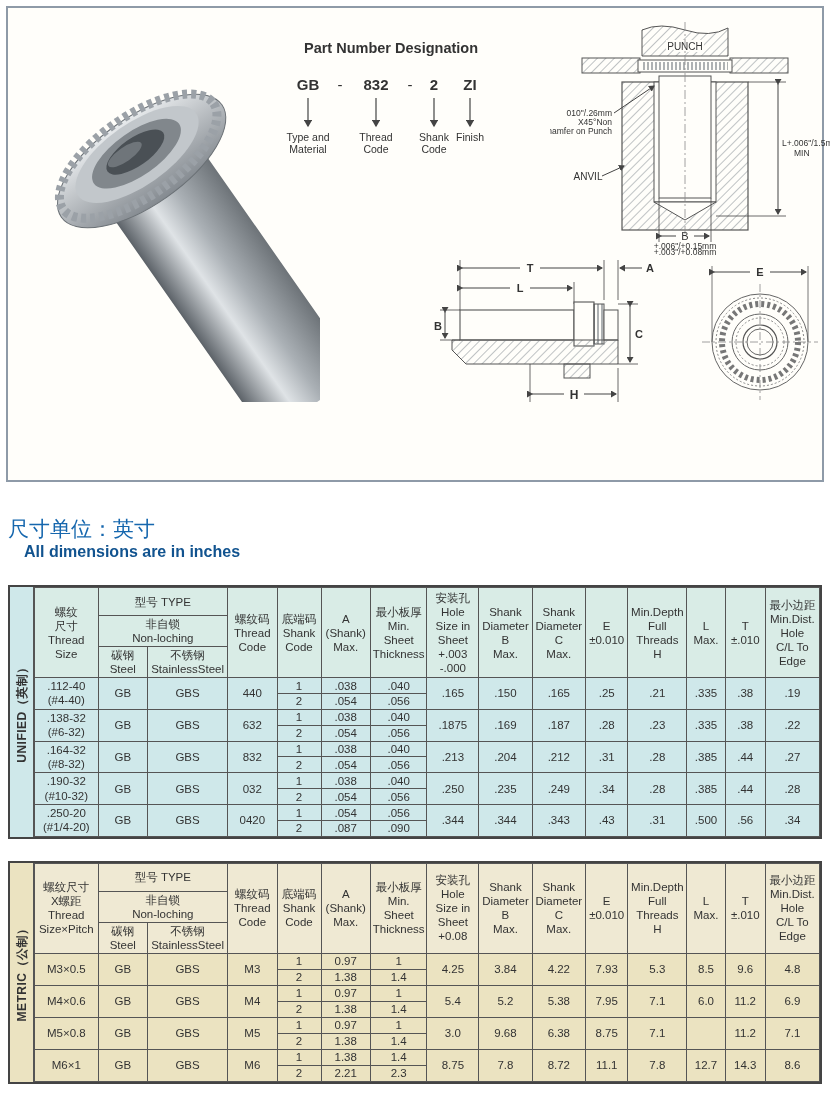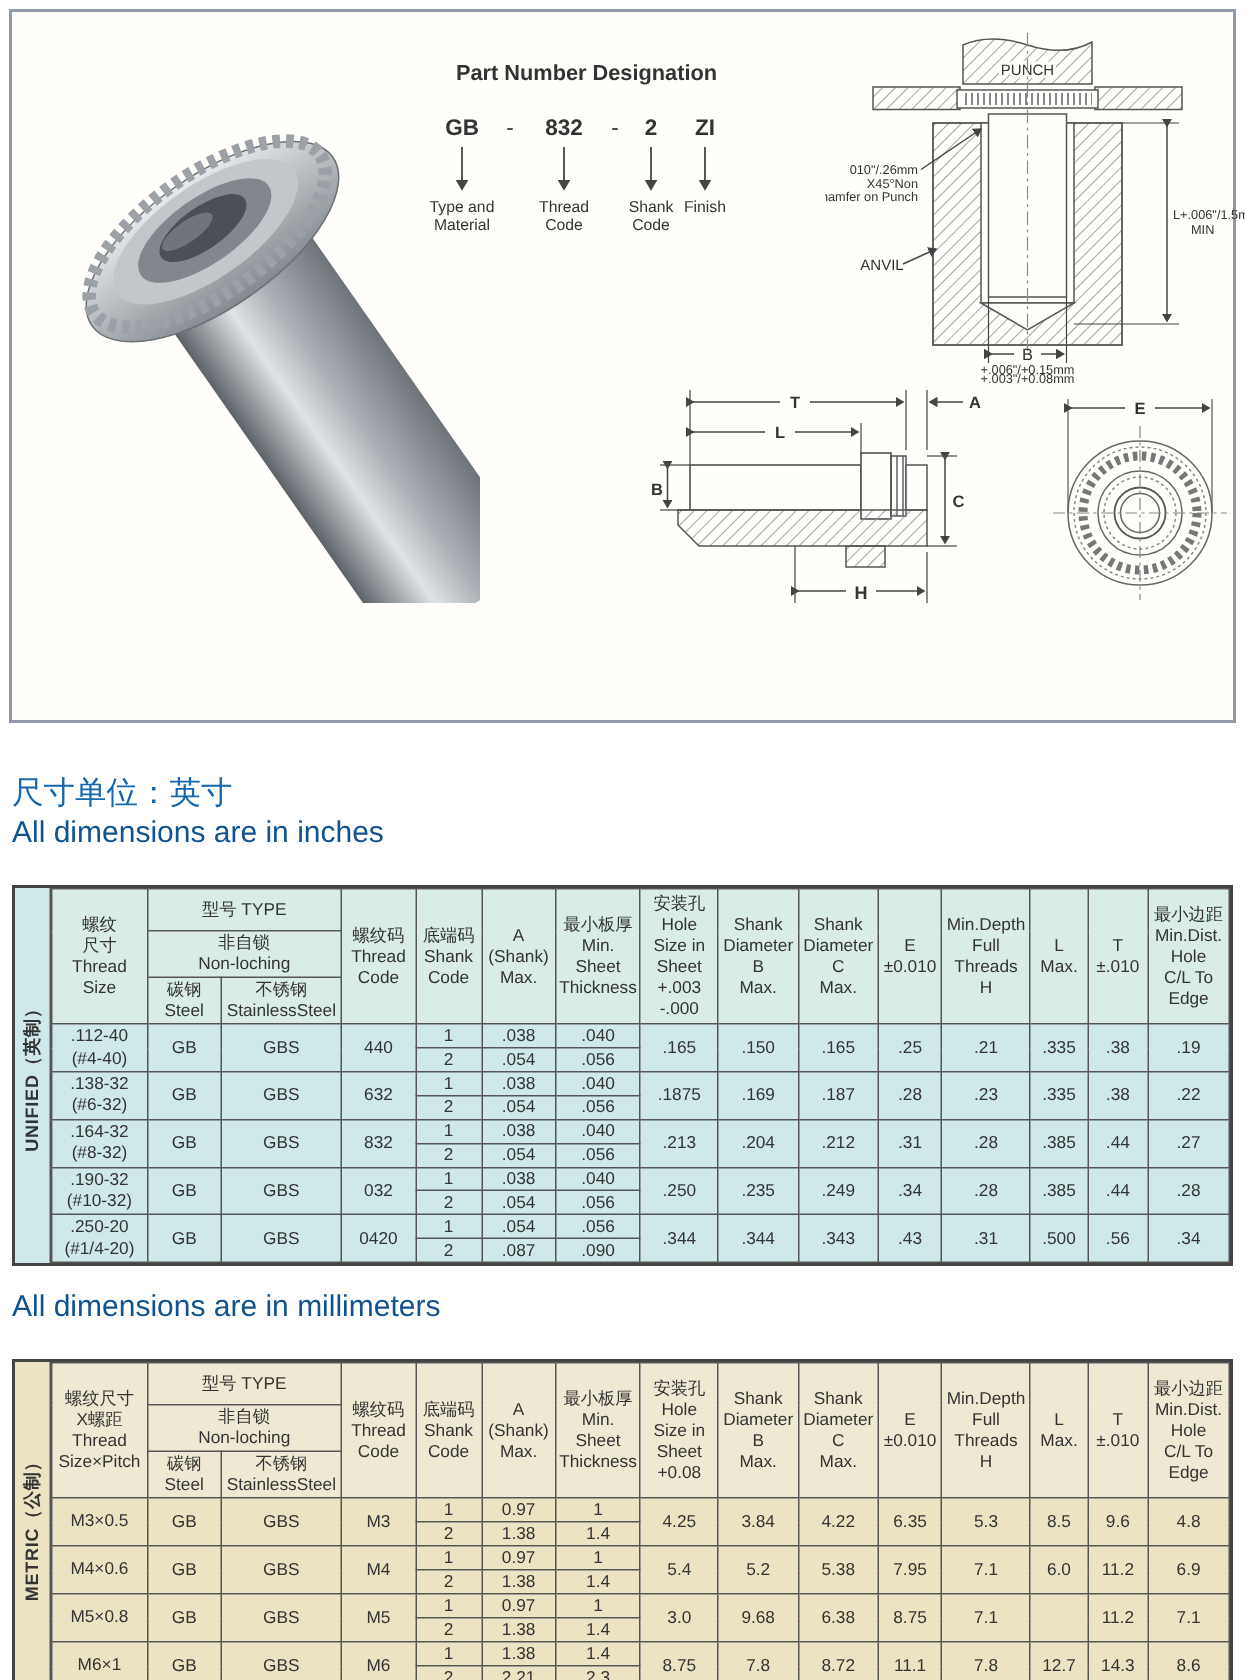--- a/index.html
+++ b/index.html
@@ -14,21 +14,21 @@
   .imgbox{position:relative;margin:6px 6px 0 6px;height:476px;border:2px solid var(--box_border);background:#fffefa;}
   .photo-svg{position:absolute;left:12px;top:14px;}
   .pn-svg{position:absolute;left:276px;top:26px;}
   .install-svg{position:absolute;left:542px;top:12px;}
   .section-svg{position:absolute;left:424px;top:244px;}
   .face-svg{position:absolute;left:686px;top:246px;}
   svg text{font-family:"Liberation Sans",sans-serif;fill:#333;}
   .headings{margin:34px 8px 0 8px;}
   .headings.second{margin-top:14px;}
   .h-cn{color:var(--accent_cn);font-size:21px;font-weight:normal;line-height:1.25;}
-  .h-en{color:var(--accent_en);font-size:20px;font-weight:normal;line-height:1.3;}
+  .h-en{color:var(--accent_en);font-size:16px;font-weight:bold;line-height:1.3;margin-left:16px;}
   .tbl-wrap{display:flex;margin:22px 8px 0 8px;border:2px solid #444;}
   .side-strip{width:24px;position:relative;border-right:1px solid var(--table_border);flex:0 0 24px;}
   .side-strip span{position:absolute;left:50%;top:50%;transform:translate(-50%,-50%) rotate(-90deg);white-space:nowrap;font-size:12px;font-weight:bold;color:#333;letter-spacing:.5px;}
   table{border-collapse:collapse;table-layout:fixed;flex:1;width:100%;}
   th,td{border:1px solid var(--table_border);text-align:center;vertical-align:middle;font-size:11.5px;padding:1px 1px;color:#333;}
   th{font-weight:normal;white-space:pre-line;line-height:1.22;}
   td.pre{white-space:pre-line;line-height:1.25;margin-top:35px;}
   .unified .side-strip,.unified td{background:var(--unified_row_bg);}
   .unified th{background:var(--unified_header_bg);}
   .metric .side-strip,.metric td{background:var(--metric_row_bg);}
@@ -422,21 +422,20 @@
         <tr>
           <td>2</td>
           <td>.087</td>
           <td>.090</td>
         </tr>
       </tbody>
   </table>
 </div>
 
 <div class="headings second">
-  <div class="h-en">All dimensions are in millimeters</div>
 </div>
 
 <div class="tbl-wrap metric">
   <div class="side-strip">
     <span>METRIC（公制）</span>
   </div>
   <table id="metric-table">
     <colgroup>
       <col style="width:8.1%">
         <col style="width:6.3%">
@@ -519,21 +518,21 @@
           <td rowspan="2" class="pre">M3×0.5</td>
           <td rowspan="2">GB</td>
           <td rowspan="2">GBS</td>
           <td rowspan="2">M3</td>
           <td>1</td>
           <td>0.97</td>
           <td>1</td>
           <td rowspan="2">4.25</td>
           <td rowspan="2">3.84</td>
           <td rowspan="2">4.22</td>
-          <td rowspan="2">6.35</td>
+          <td rowspan="2">7.93</td>
           <td rowspan="2">5.3</td>
           <td rowspan="2">8.5</td>
           <td rowspan="2">9.6</td>
           <td rowspan="2">4.8</td>
         </tr>
         <tr>
           <td>2</td>
           <td>1.38</td>
           <td>1.4</td>
         </tr>

